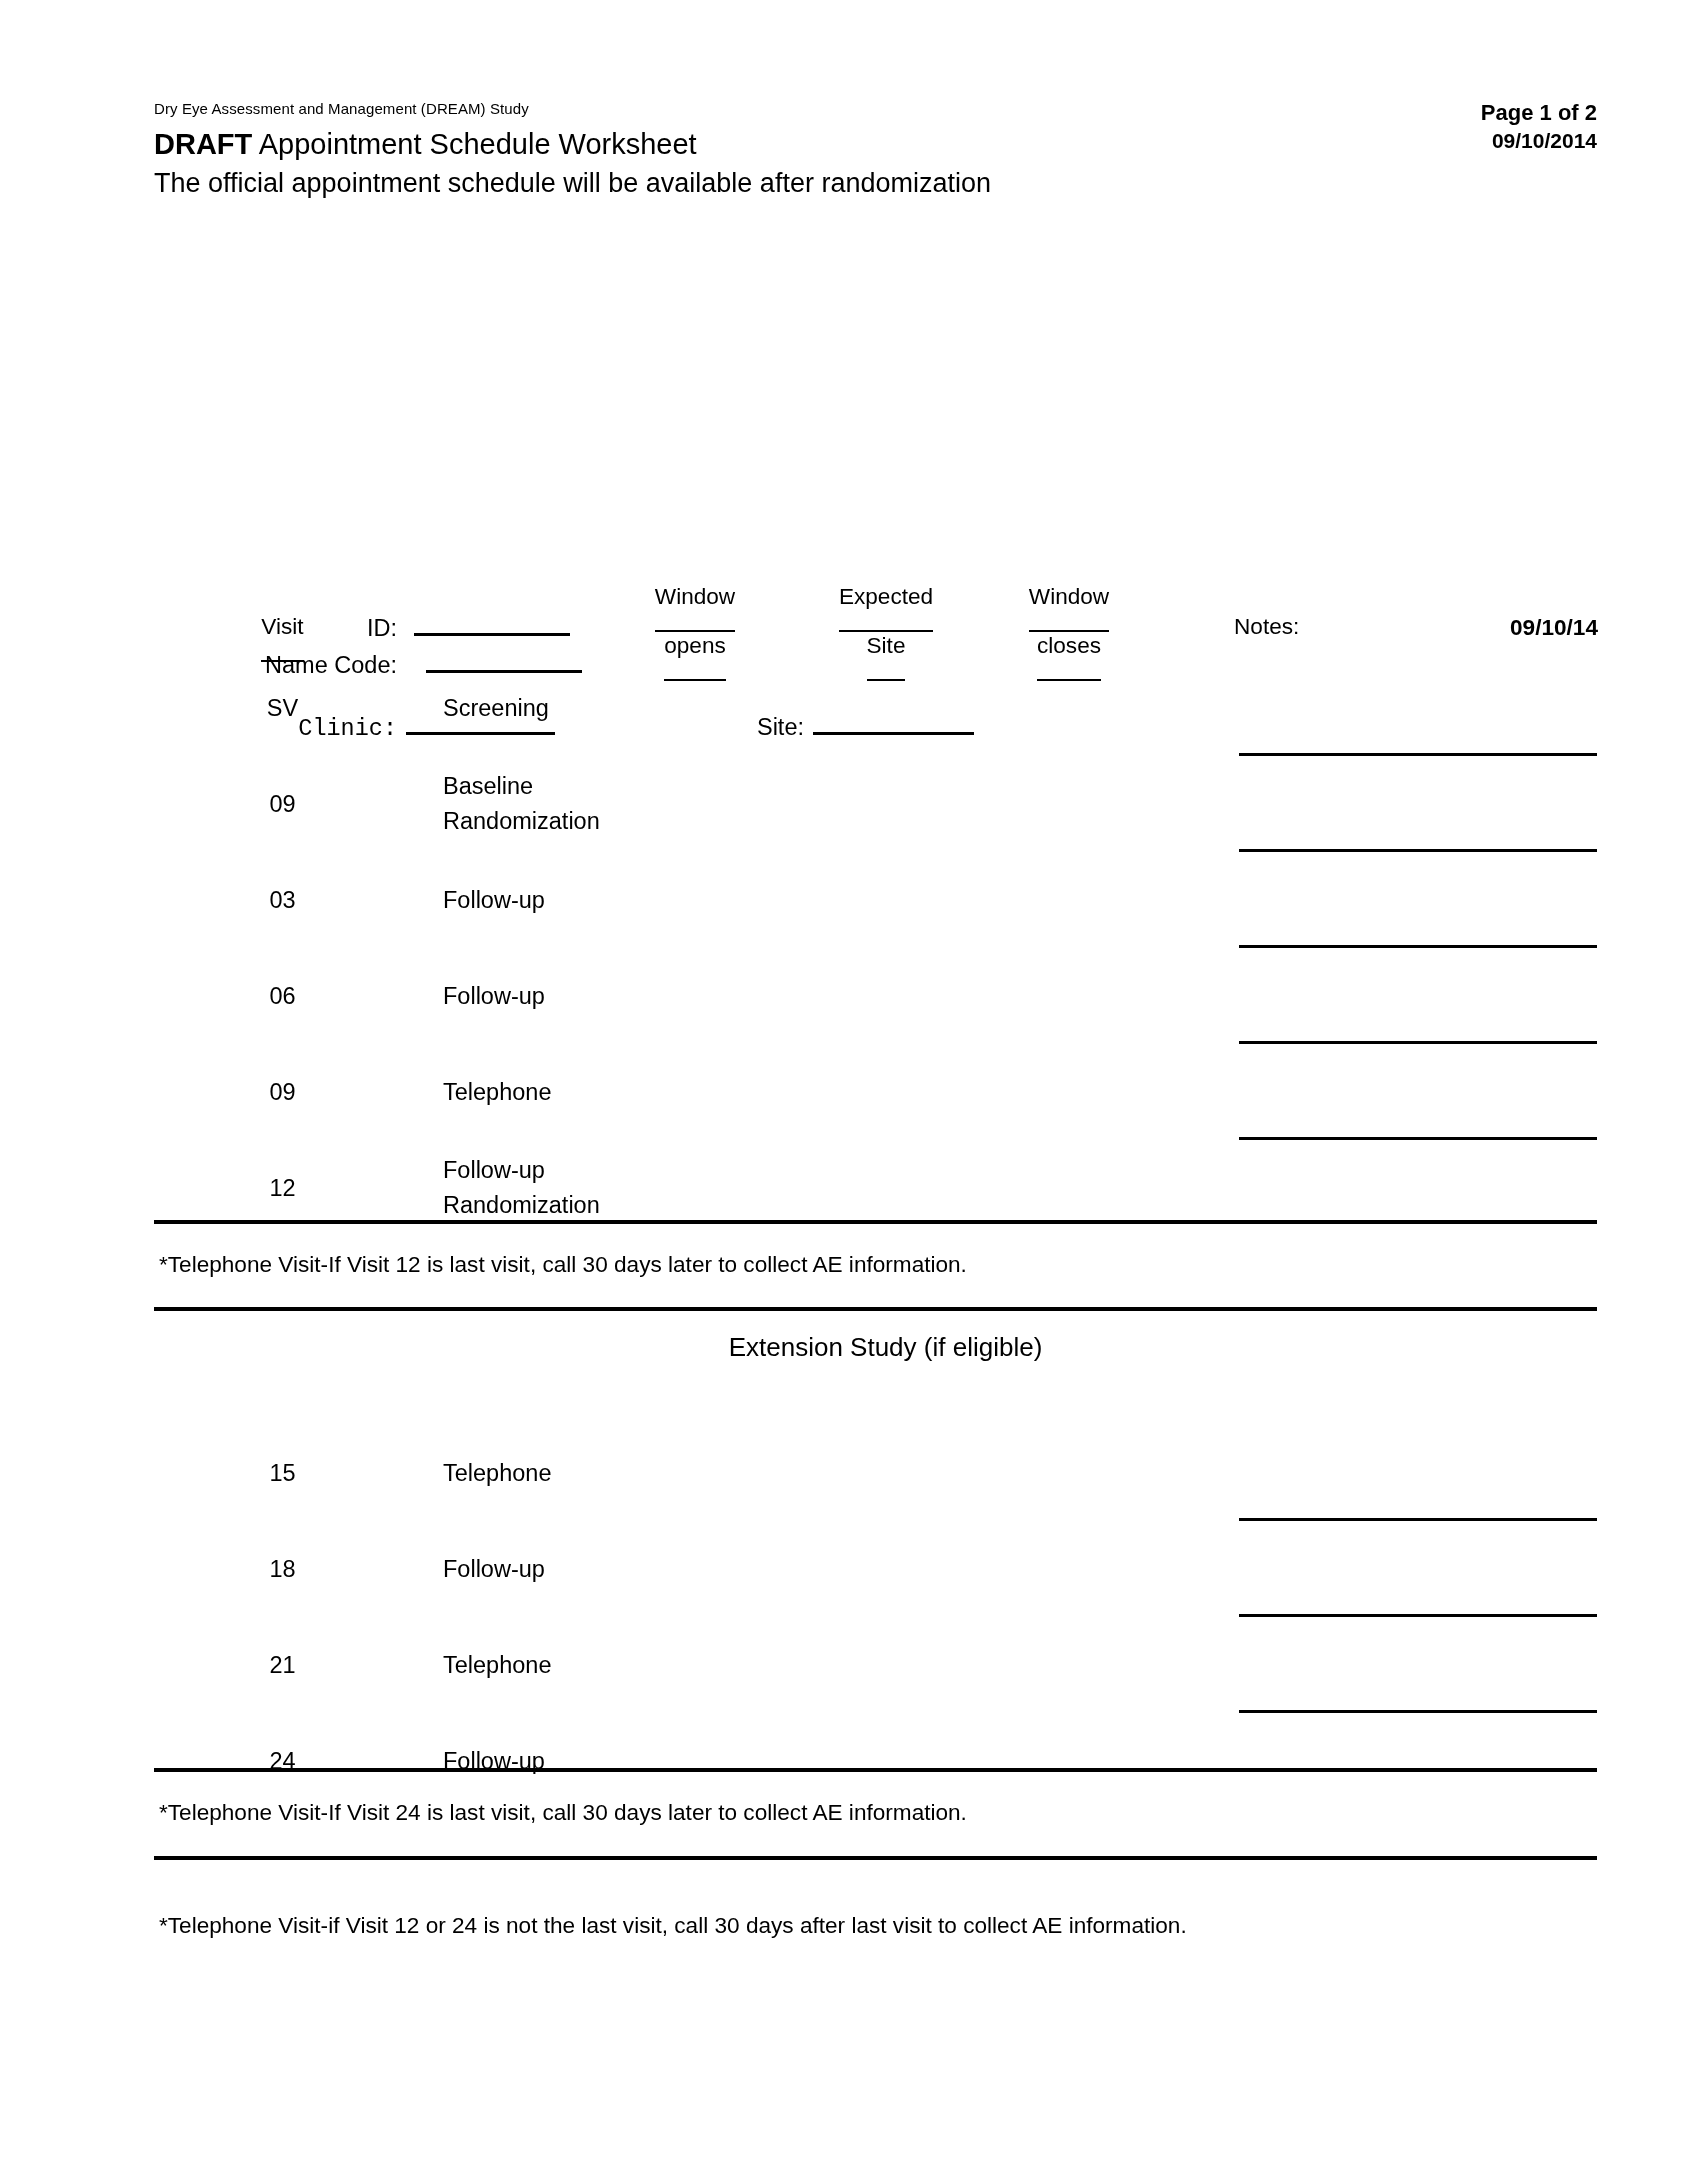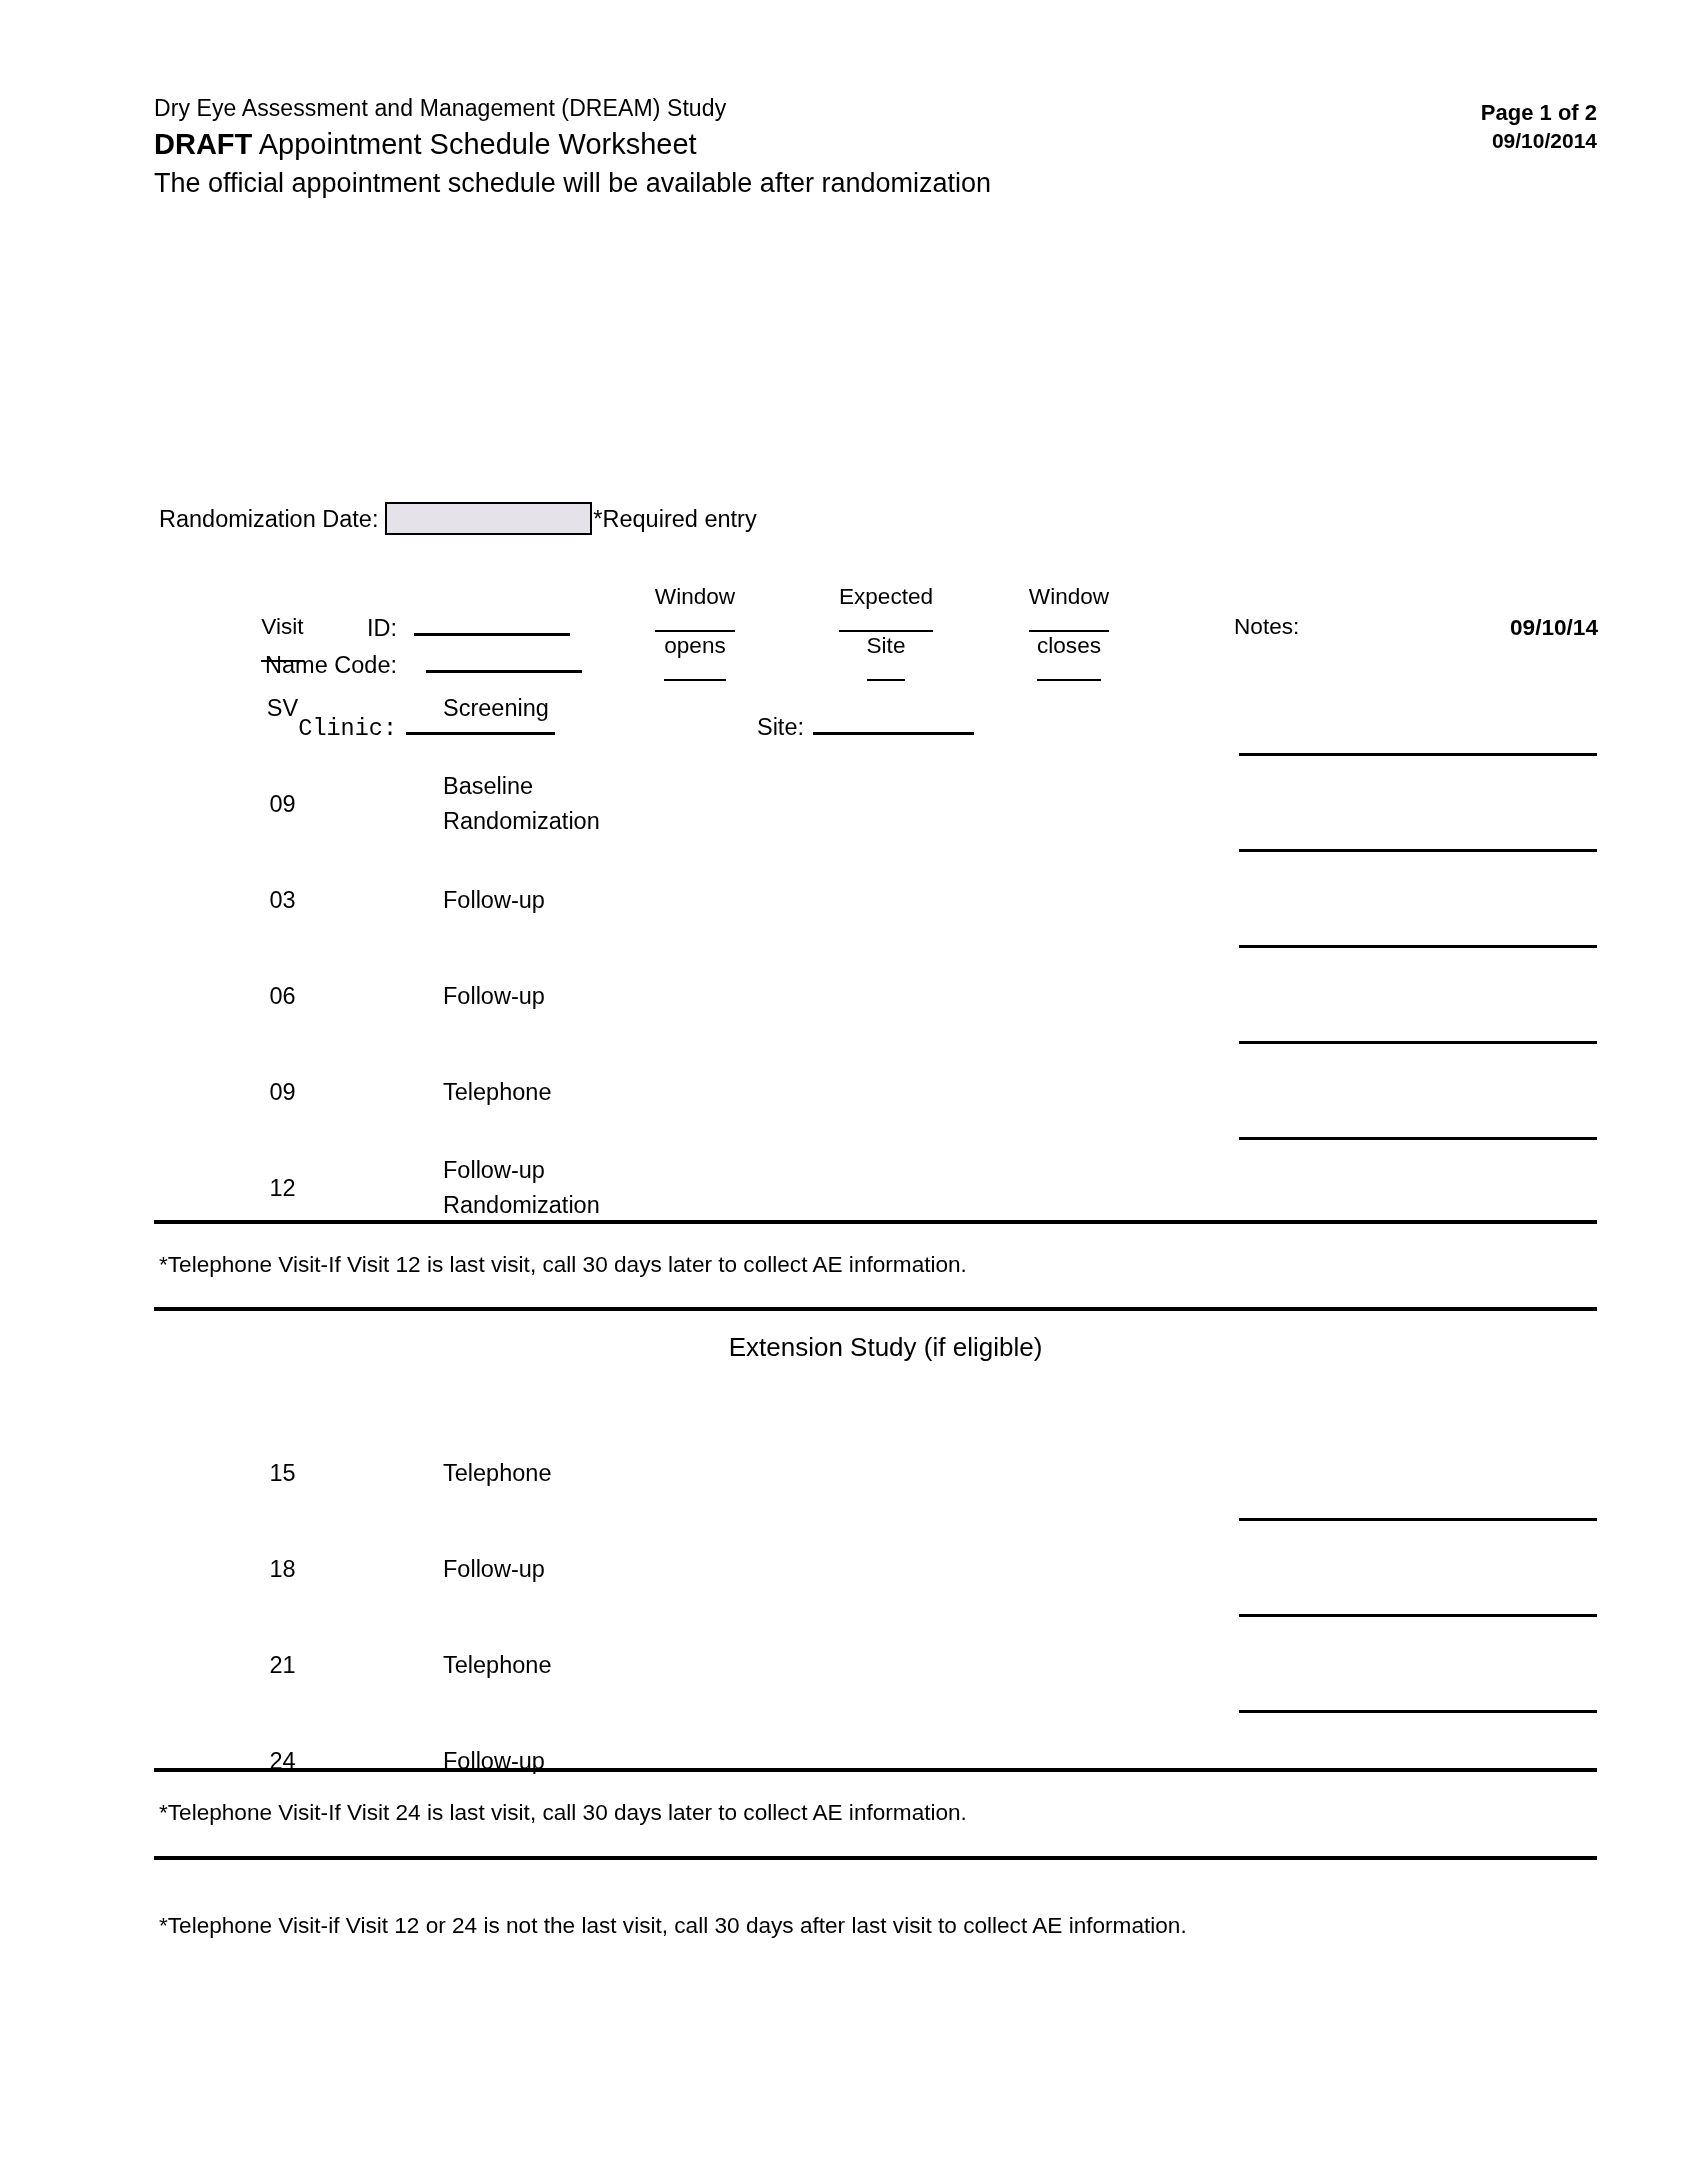--- a/index.html
+++ b/index.html
@@ -31,21 +31,21 @@
     justify-content: space-between;
     align-items: flex-start;
   }
   .hdr-left { flex: 1 1 auto; }
   .hdr-right {
     text-align: right;
     flex: 0 0 auto;
     padding-top: 3.5px;
   }
   .study-title {
-    font-size: 23px;
+    font-size: 15px;
     line-height: 29.5px;
     letter-spacing: 0.1px;
     white-space: nowrap;
   }
   .doc-title {
     font-size: 29px;
     line-height: 40px;
     white-space: nowrap;
   }
   .doc-title .draft { font-weight: bold; }
@@ -272,25 +272,20 @@
     </div>
 
     <div class="fieldline f-site">
       <span class="lbl">Site:</span>
       <span class="blank"></span>
     </div>
 
     <div class="id-date">09/10/14</div>
   </div>
 
-  <div class="rand-row">
-    <span class="rlbl">Randomization Date:</span>
-    <span class="rand-input" title=""></span>
-    <span class="rand-req">*Required entry</span>
-  </div>
 
   <div class="colhdrs">
     <div class="colhdr ch-visit">
       <span class="u">Visit</span>
     </div>
     <div class="colhdr ch-wopen">
       <span class="u">Window</span><br>
       <span class="u">opens</span>
     </div>
     <div class="colhdr ch-exp">

